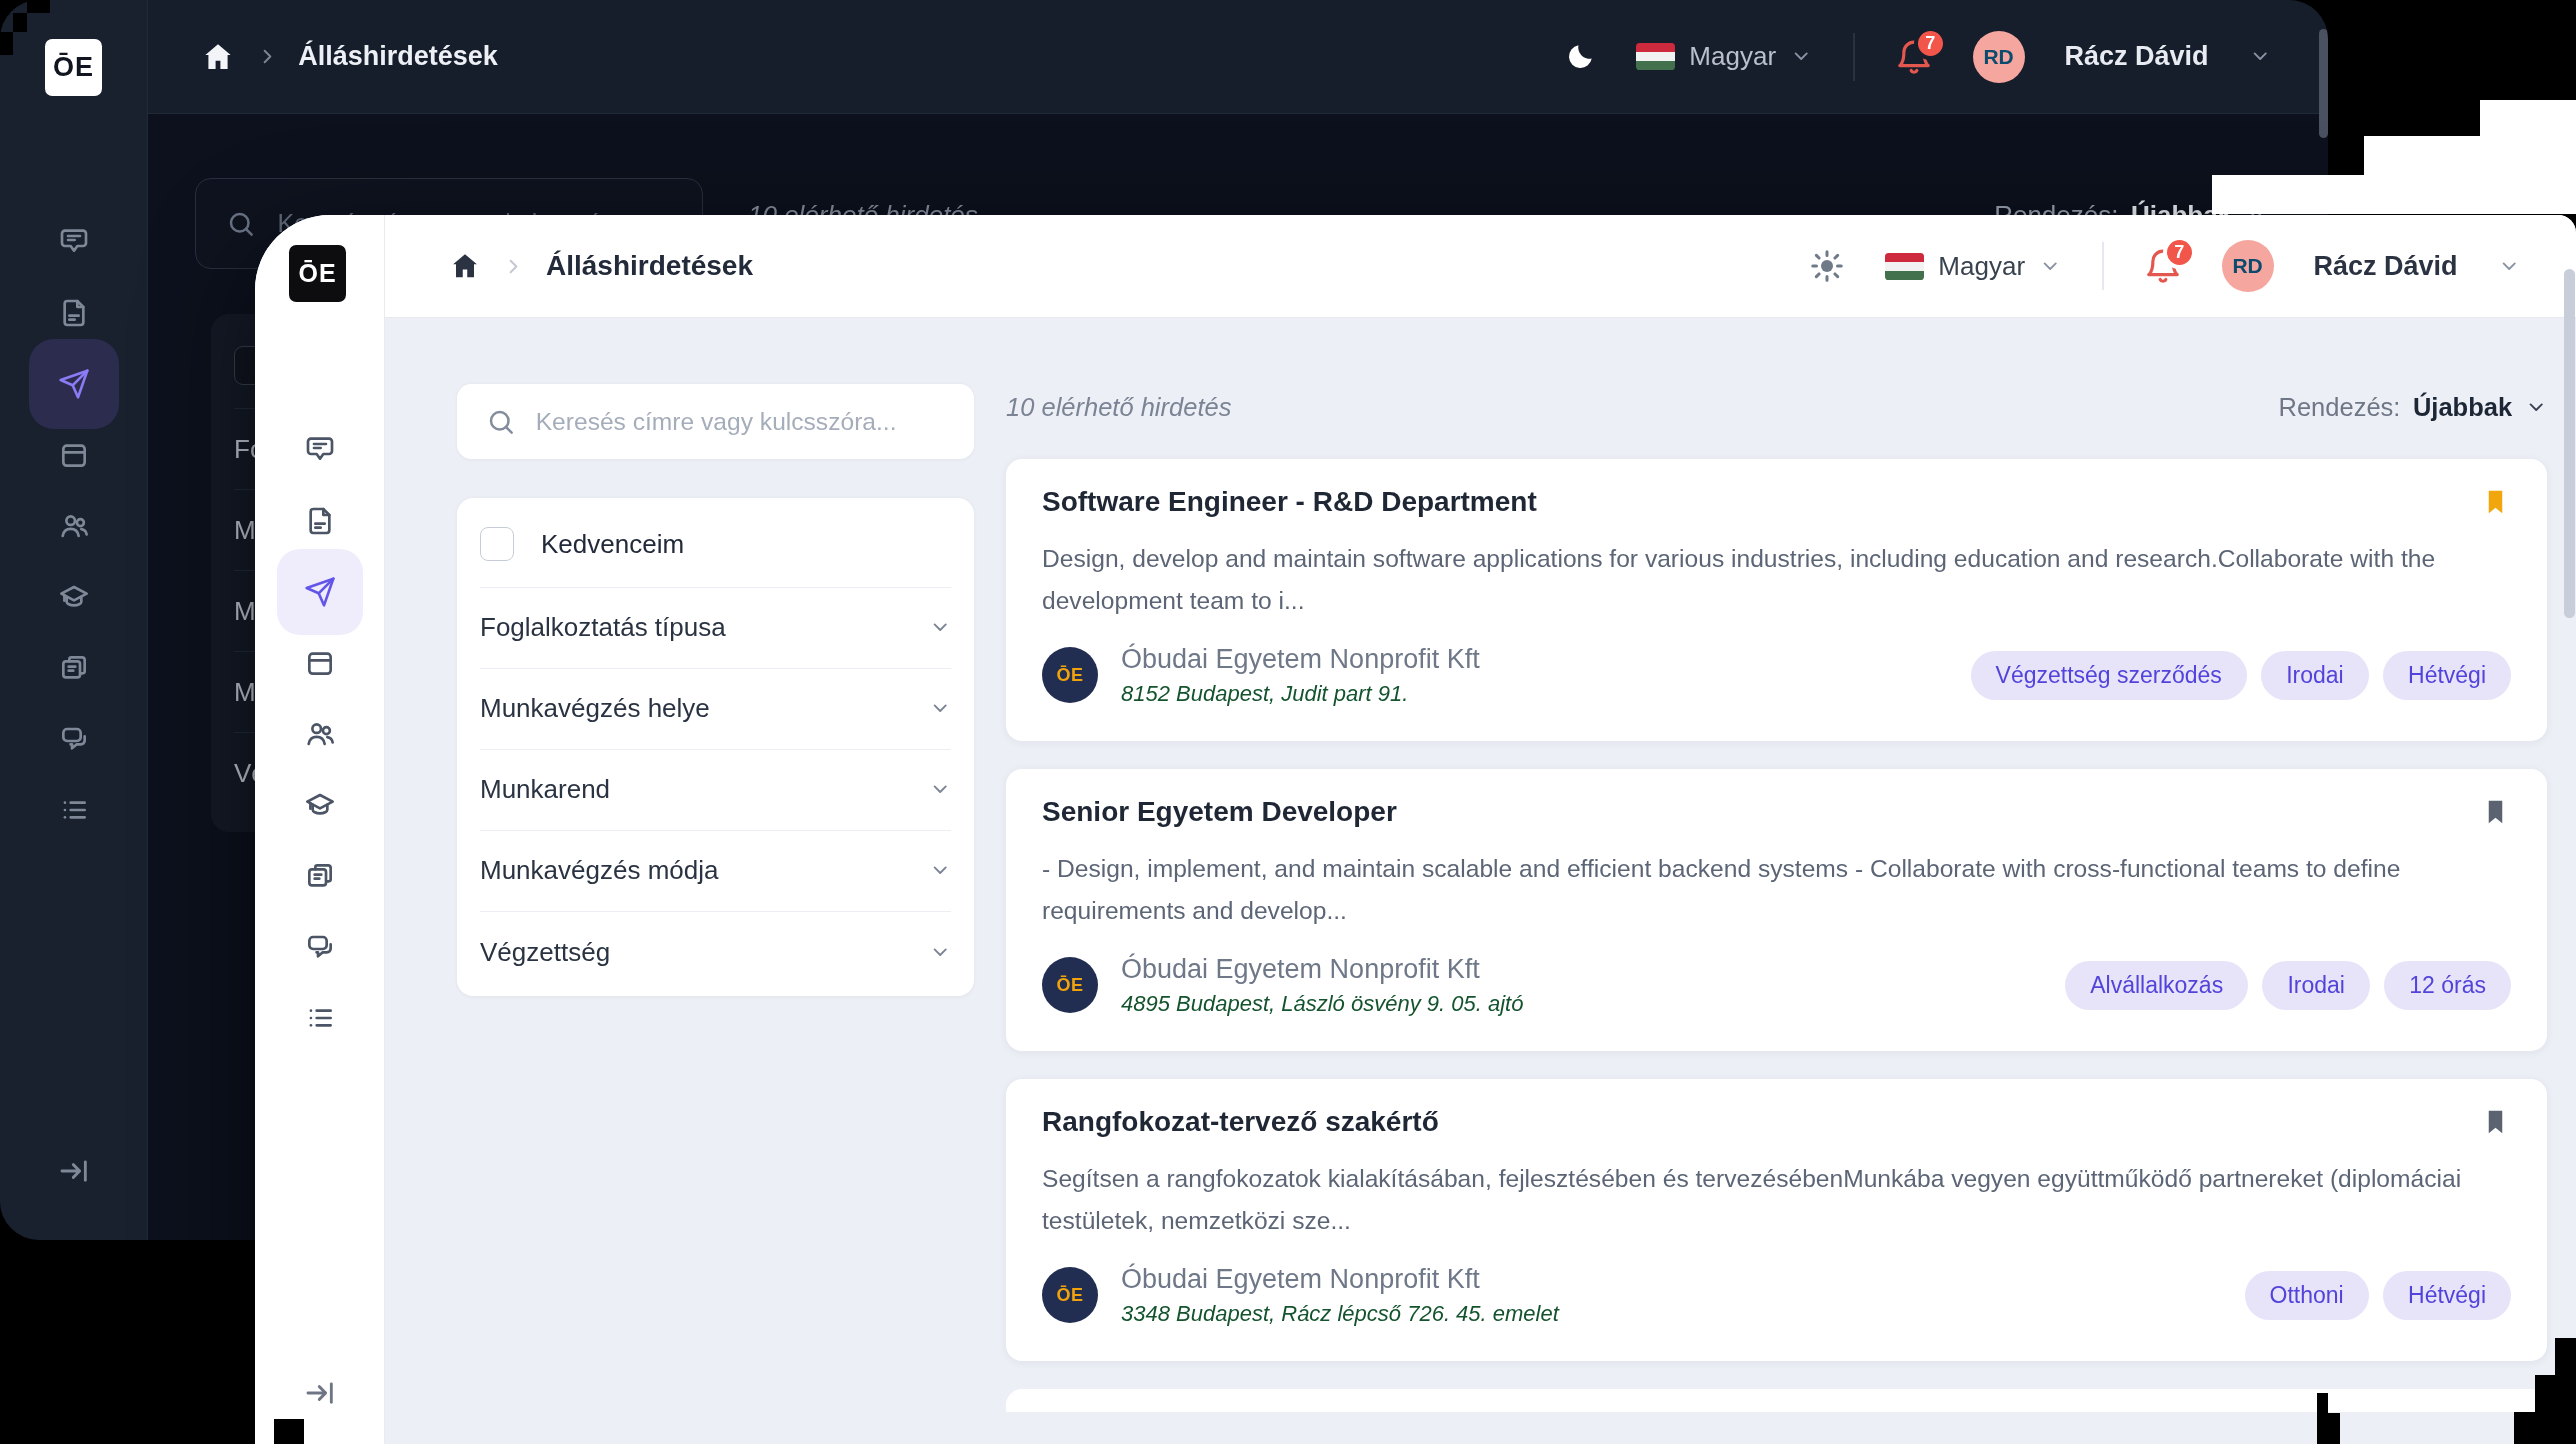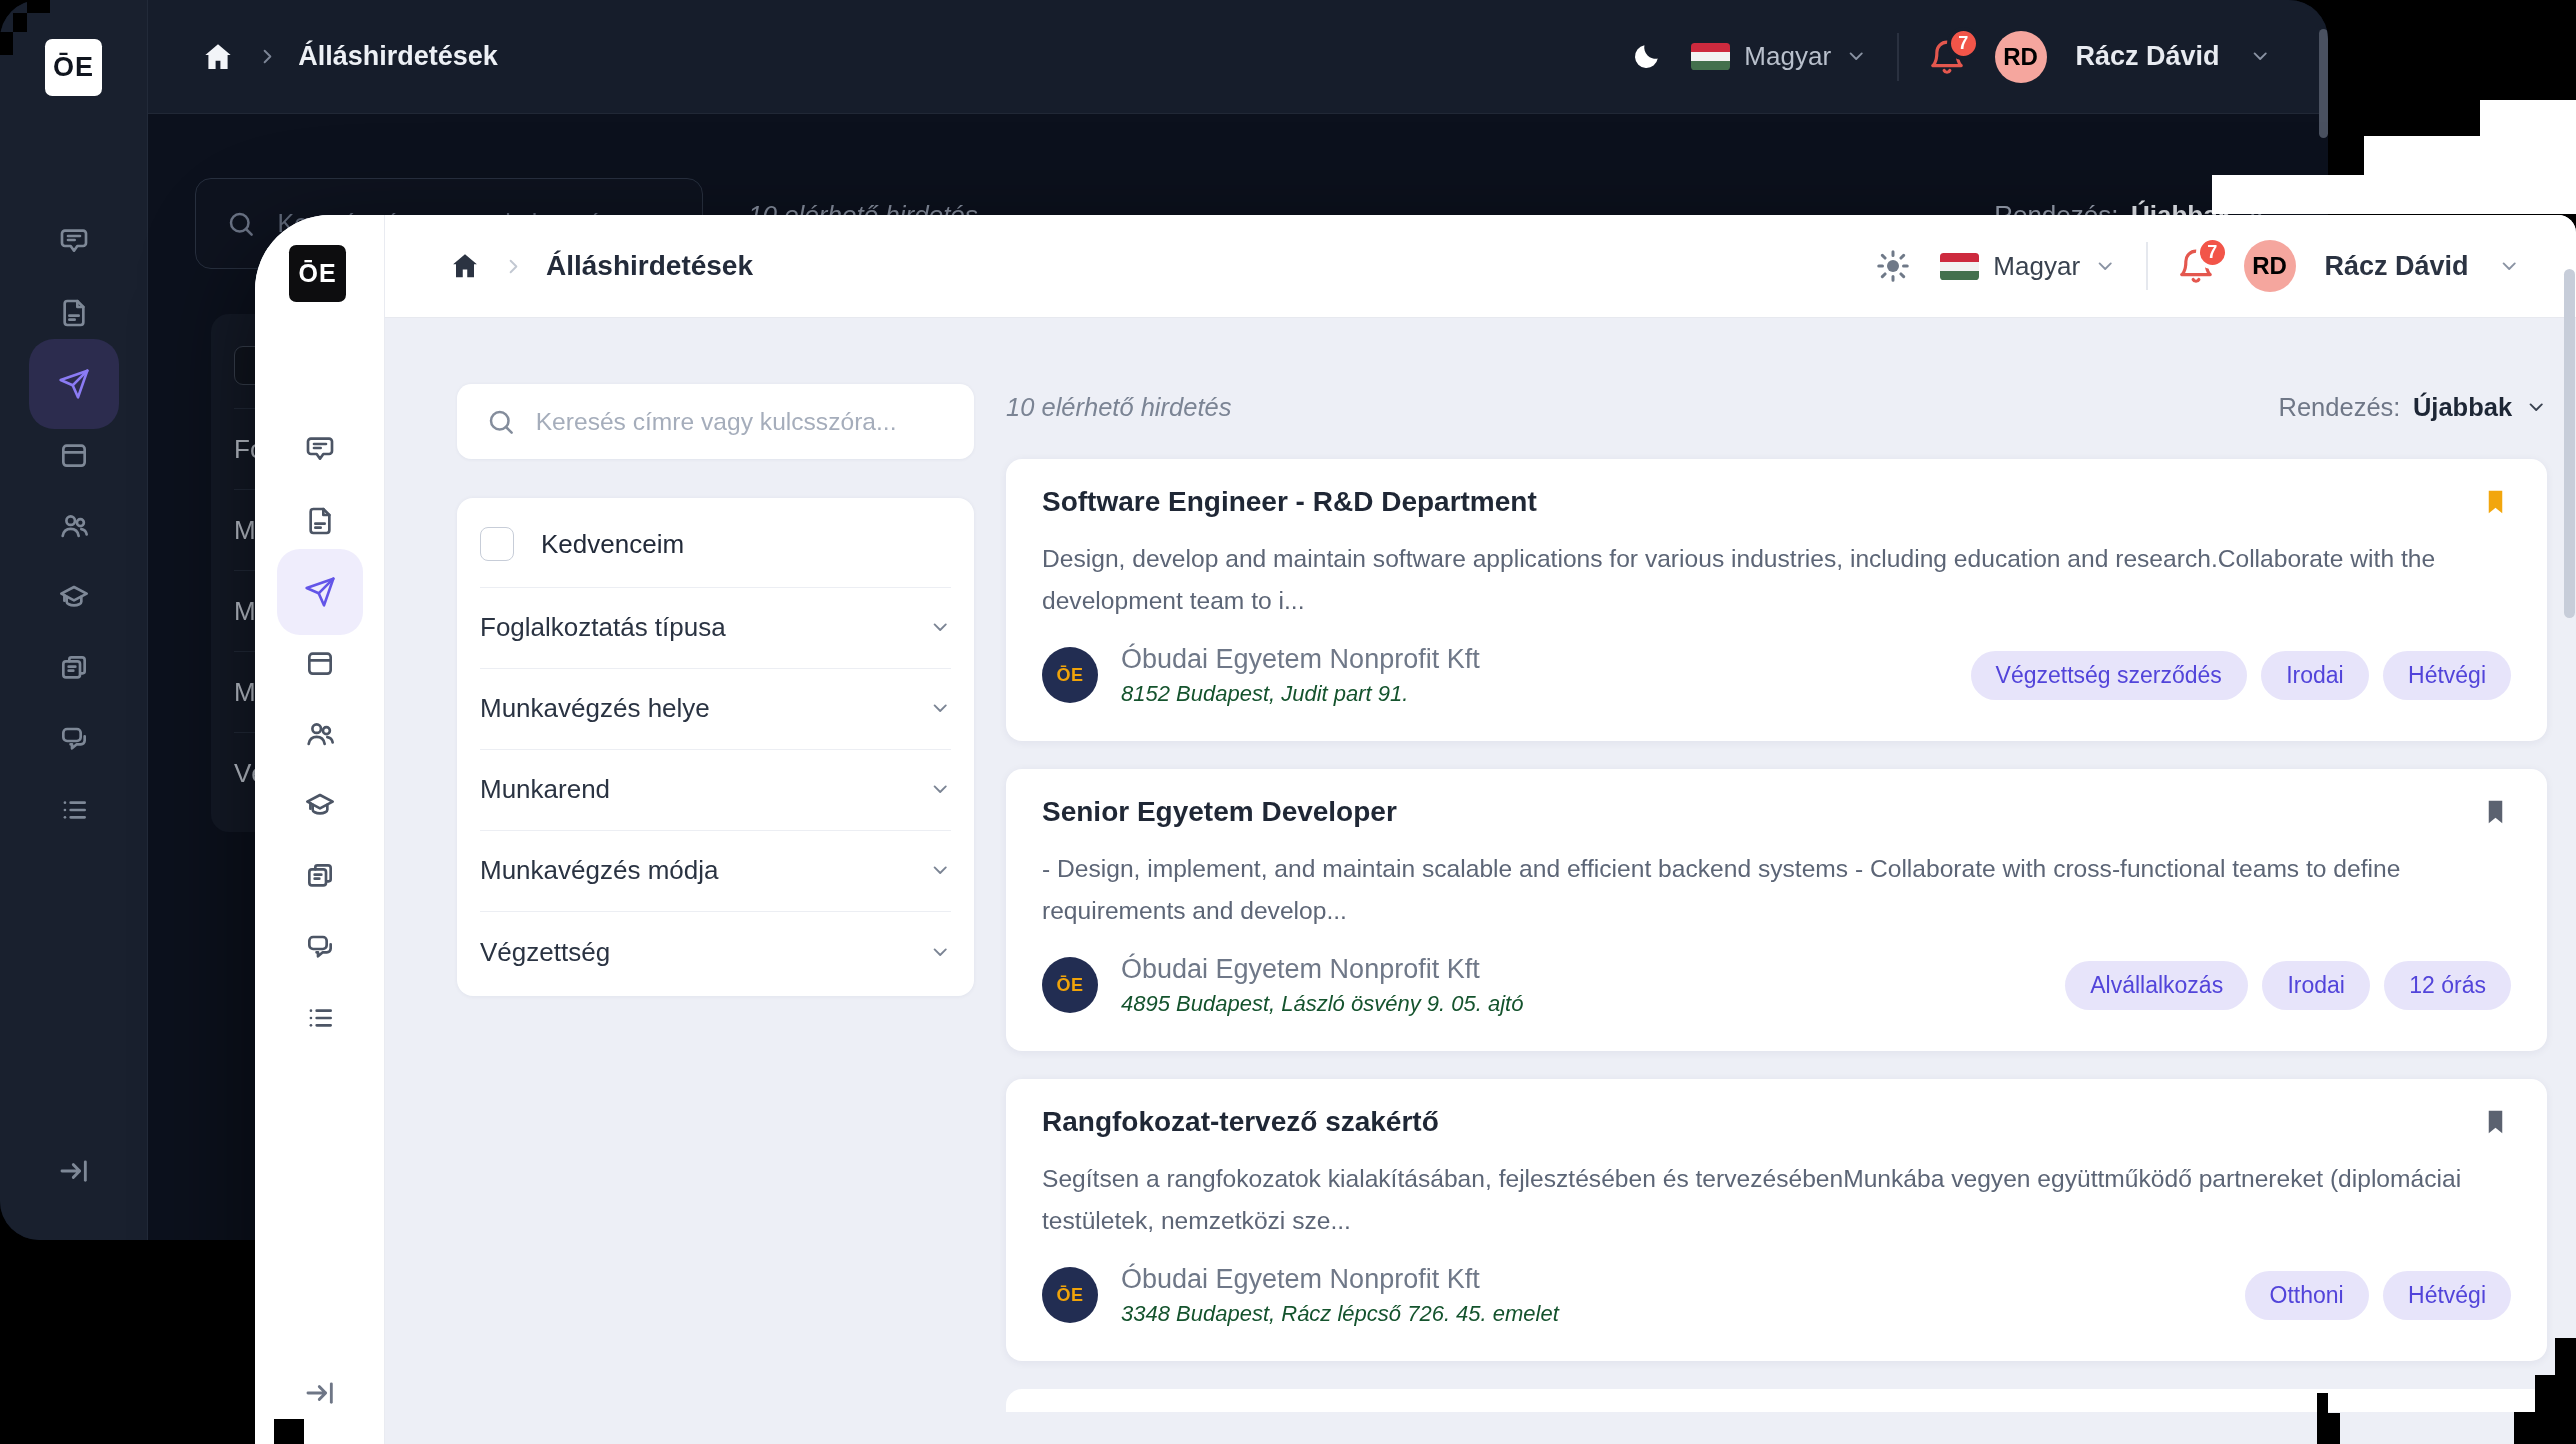--- a/index.html
+++ b/index.html
@@ -22,38 +22,38 @@
   .bg-nav .nav-item.active::before { content:""; position:absolute; left:-29px; top:-29px;
             width:90px; height:90px; border-radius:25px; background:#2c2c4e; }
   .bg-nav .nav-item.active { color:#8b7bf4; }
   .bg-logout { position:absolute; left:57px; bottom:52px; width:34px; height:34px; color:#7e8897; }
 
   .bg-top { position:absolute; left:148px; top:0; right:0; height:114px; background:#161d2b;
             border-bottom:0.9px solid #212836; display:flex; align-items:center; padding:0 57px 0 54px; }
   .crumb-home { width:32px; height:32px; color:#f2f4f8; }
   .crumb-sep { width:23px; height:23px; color:#7c8596; margin-left:21.5px; }
   .bg-top .crumb-title { margin-left:19.7px; color:#edf0f5; font-size:27px; font-weight:600; }
-  .top-right { margin-left:auto; display:flex; align-items:center; gap:29px;justify-content:space-between; }
+  .top-right { margin-left:auto; display:flex; align-items:center; gap:40px;justify-content:space-between; }
   .icon-btn { width:32px; height:32px; }
   .moon { color:#fff; } .sun { color:#6f7988; width:36px; height:36px; }
   .lang { display:flex; align-items:center; gap:14.3px; }
   .flag { width:39px; height:27px; border-radius:3.6px; overflow:hidden; display:flex; flex-direction:column; }
   .flag i { flex:1; } .flag .r{background:#cd2a3e;} .flag .w{background:#f2f2f2;} .flag .g{background:#43704d;}
   .lang-label { font-size:26px; }
   .bg-top .lang-label { color:#b9c0cc; }
   .chev { width:22.4px; height:22.4px; color:#8a93a3; }
   .vdiv { width:1.8px; height:48px; background:#2a3140; }
   .fg-top .vdiv { background:#e5e8ee; }
   .bell-wrap { position:relative; width:38px; height:38px; color:#e4574e; }
   .badge { position:absolute; top:-10.7px; right:-14.3px; width:33px; height:33px; border-radius:50%;
            background:#f25549; color:#fff; font-size:18px; font-weight:700;
            display:flex; align-items:center; justify-content:center; border:4.5px solid #161d2b; }
   .fg-top .badge { border-color:#fff; }
-  .avatar { width:52px; height:52px; border-radius:50%; background:#f5a69e; color:#000000;
-            font-weight:700; font-size:24px; display:flex; align-items:center; justify-content:center; }
+  .avatar { width:52px; height:52px; border-radius:50%; background:#f5a69e; color:#0c4a6e;
+            font-weight:700; font-size:21px; display:flex; align-items:center; justify-content:center; }
   .user-name { font-size:27px; font-weight:600; }
   .bg-top .user-name { color:#e8ebf1; }
 
   .bg-content { position:absolute; left:148px; top:114px; right:0; bottom:0; background:#0c111d; }
   .bg-search { position:absolute; left:47px; top:64px; width:508px; height:91px; border-radius:16px;
                background:#0e131f; border:1.8px solid #28303f; display:flex; align-items:center;
                padding-left:30px; gap:21.5px; }
   .search-icn { width:30px; height:30px; color:#6b7486; flex:none; }
   .bg-search input { background:transparent; border:none; outline:none; color:#aab1bf;
                      font-size:25px; width:376px; font-family:inherit; }

